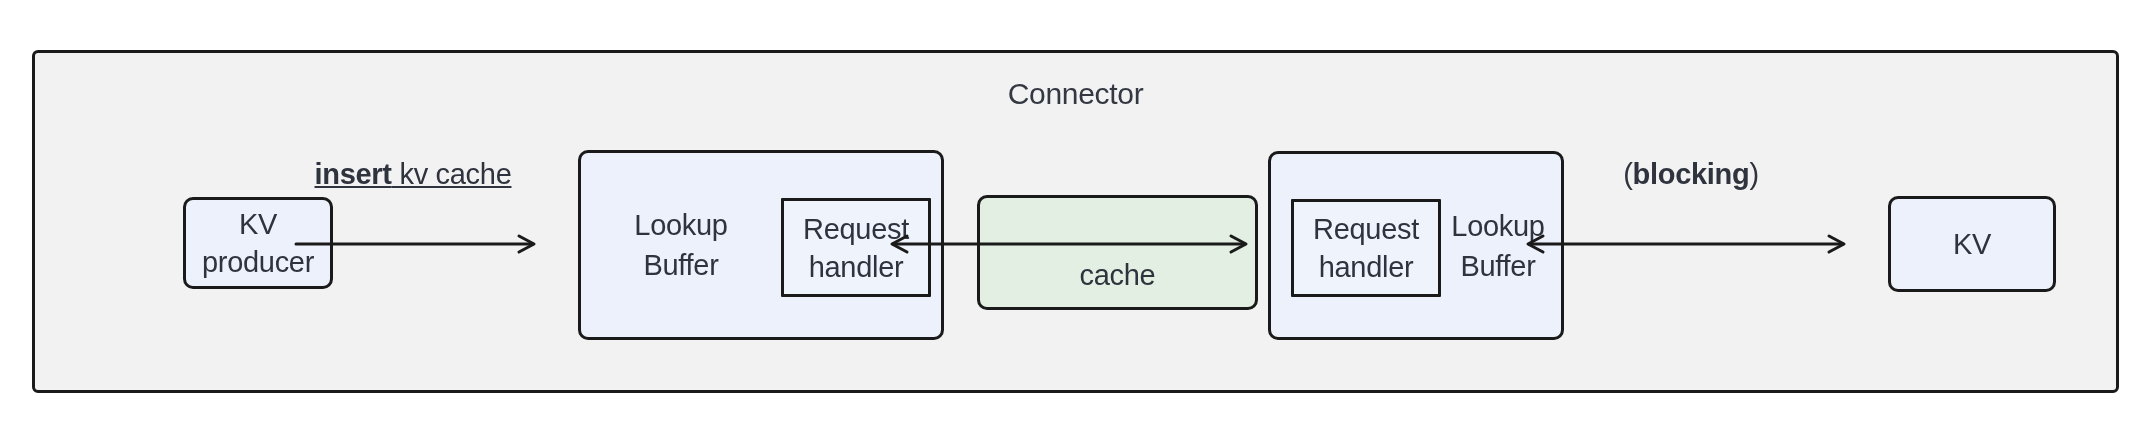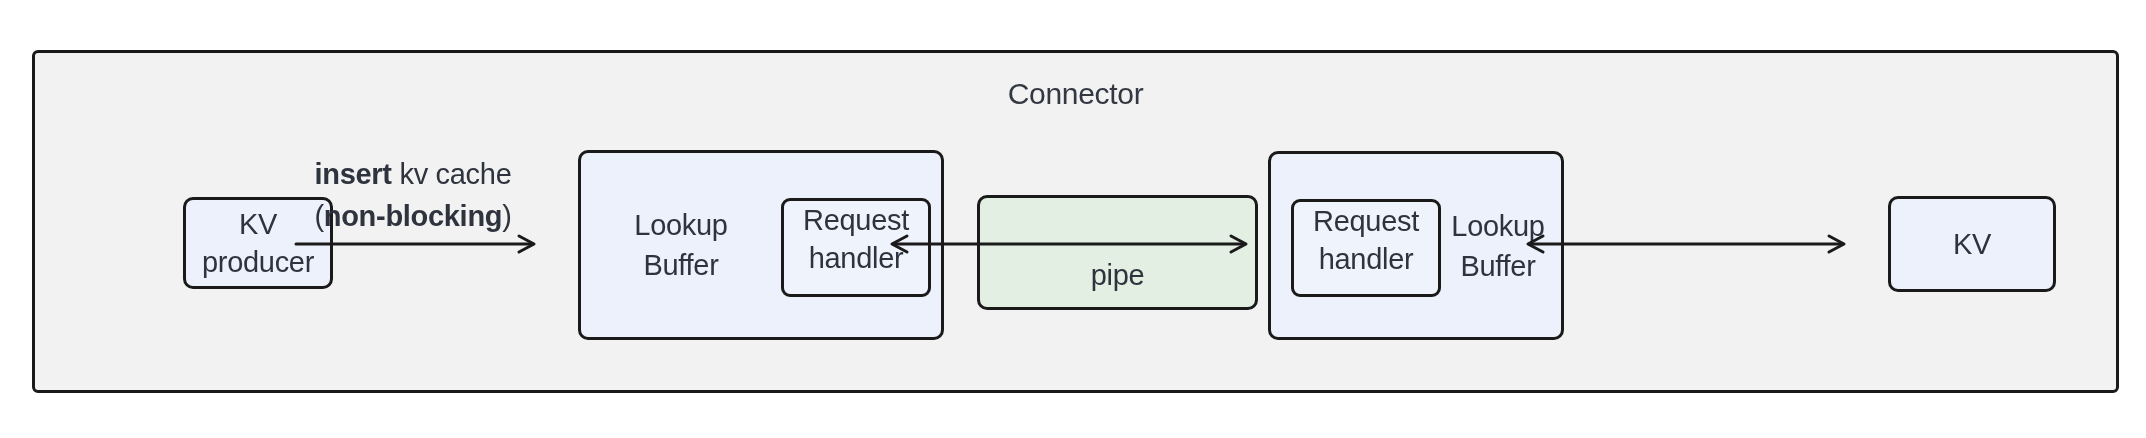--- a/index.html
+++ b/index.html
@@ -28,35 +28,35 @@
   .node-lookup-left{left:538px;top:150px;width:366px;height:190px;}
   .node-lookup-right{left:1228px;top:151px;width:296px;height:189px;}
   .lb-text{
     position:absolute;top:0;bottom:0;display:flex;flex-direction:column;
     align-items:center;justify-content:center;line-height:40px;
   }
   .node-lookup-left .lb-text{left:0;width:200px;}
   .node-lookup-right .lb-text{right:0;width:126px;}
   .node-request{
     position:absolute;box-sizing:border-box;border:3px solid #1a1a1a;
-    border-radius:9px;background:#eff3fc;
-    display:flex;flex-direction:column;align-items:center;
+    border-radius:1px;background:#eff3fc;
+    display:flex;flex-direction:column;align-items:center;justify-content:center;
     line-height:38px;
   }
   .node-lookup-left .node-request{left:200px;top:45px;width:150px;height:99px;}
   .node-lookup-right .node-request{left:20px;top:45px;width:150px;height:98px;}
   .node-pipe{
     left:937px;top:195px;width:281px;height:115px;background:#e2efe2;
     justify-content:flex-end;padding-bottom:12px;border-radius:10px;
   }
   .edge-label{
     position:absolute;text-align:center;font-size:29px;line-height:42px;
     color:#2e333d;white-space:nowrap;
   }
-  .edge-label-insert{left:283px;top:153px;width:260px;}
+  .edge-label-insert{left:283px;top:153px;width:260px;text-decoration:underline;}
   .edge-label-drop{left:1536px;top:153px;width:310px;}
   .arrow-layer{
     position:absolute;left:0;top:0;width:2146px;height:438px;
     pointer-events:none;z-index:5;
   }
   .arrow-layer polyline, .arrow-layer line{
     stroke:#1a1a1a;stroke-width:3;fill:none;stroke-linecap:round;stroke-linejoin:round;
   }
   b{font-weight:bold;}
 </style>
@@ -69,50 +69,50 @@
     <div class="connector-title">Connector</div>
   </div>
 
   <div class="node node-kv-producer">
     <span>KV</span>
     <span>producer</span>
   </div>
 
   <div class="edge-label edge-label-insert">
     <div><b>insert</b><span> kv cache</span></div>
-    <div><span>(</span><b>non-blocking</b><span>)</span></div>
   </div>
 
   <div class="node node-lookup-left">
     <div class="lb-text">
       <span>Lookup</span>
       <span>Buffer</span>
     </div>
     <div class="node-request">
       <span>Request</span>
       <span>handler</span>
     </div>
   </div>
 
   <div class="node node-pipe">
-    <span>pipe</span>
+    <span>cache</span>
   </div>
 
   <div class="node node-lookup-right">
     <div class="node-request">
       <span>Request</span>
       <span>handler</span>
     </div>
     <div class="lb-text">
       <span>Lookup</span>
       <span>Buffer</span>
     </div>
   </div>
 
   <div class="edge-label edge-label-drop">
+    <div><span>(</span><b>blocking</b><span>)</span></div>
   </div>
 
   <div class="node node-kv-consumer">
     <span>KV</span>
   </div>
 
   <svg class="arrow-layer" viewBox="0 0 2146 438" xmlns="http://www.w3.org/2000/svg">
     <g>
       <line x1="296" y1="244" x2="533" y2="244"></line>
       <polyline points="519,236 534,244 519,252"></polyline>

